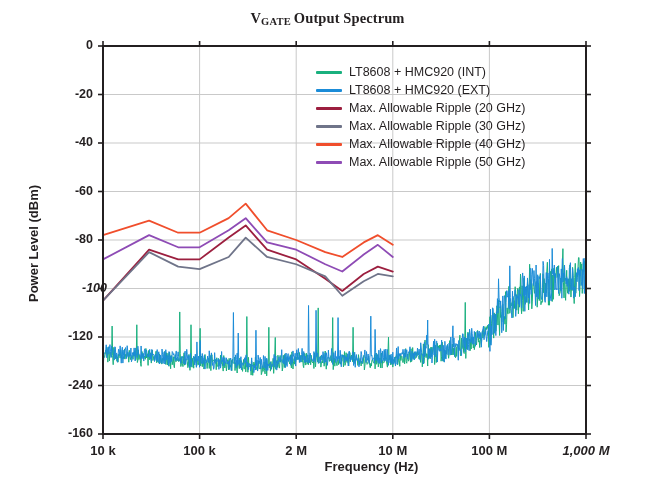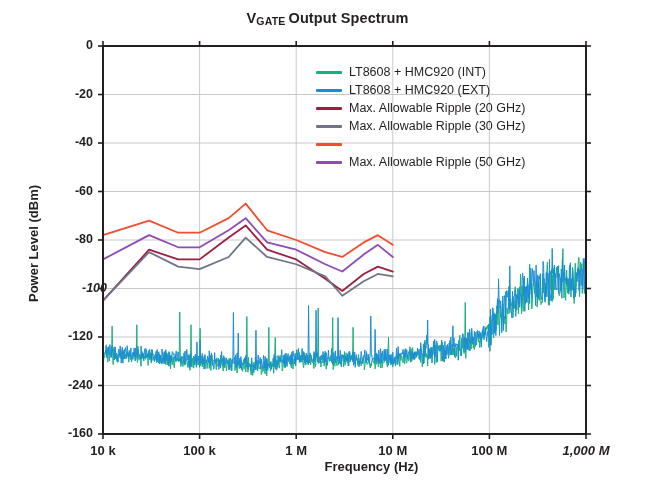--- a/index.html
+++ b/index.html
@@ -25,20 +25,21 @@
   .chart-title {
     position: absolute;
     left: 0;
     top: 10px;
     width: 655px;
     text-align: center;
     font-size: 14.5px;
     font-weight: bold;
     letter-spacing: 0.1px;
     color: #231f20;
+    font-family: Liberation Serif, serif;
   }
   .chart-title .sub {
     font-size: 10.5px;
     vertical-align: -0.22em;
     font-weight: bold;
     letter-spacing: 0.2px;
   }
   .title-rest { margin-left: 3px; }
 
   #plot-svg {
@@ -192,21 +193,21 @@
       <div class="ytick" style="left: 33px; top: 183.5px;">-60</div>
       <div class="ytick" style="left: 33px; top: 232px;">-80</div>
       <div class="ytick" style="left: 47px; top: 280.5px; font-style: italic;">-100</div>
       <div class="ytick" style="left: 33px; top: 329px;">-120</div>
       <div class="ytick" style="left: 33px; top: 377.5px;">-240</div>
       <div class="ytick" style="left: 33px; top: 426px;">-160</div>
     </div>
   <div id="xtick-layer">
       <div class="xtick" style="left: 63px; top: 443px;">10 k</div>
       <div class="xtick" style="left: 159.6px; top: 443px;">100 k</div>
-      <div class="xtick" style="left: 256.2px; top: 443px;">1 M</div>
+      <div class="xtick" style="left: 256.2px; top: 443px;">2 M</div>
       <div class="xtick" style="left: 352.8px; top: 443px;">10 M</div>
       <div class="xtick" style="left: 449.4px; top: 443px;">100 M</div>
       <div class="xtick" style="left: 546px; top: 443px; font-style: italic;">1,000 M</div>
     </div>
 
   <div class="legend" id="legend-el">
       <div class="legend-row">
         <span class="legend-swatch" style="background: rgb(25, 176, 126);"></span>
         <span class="legend-label">LT8608 + HMC920 (INT)</span>
       </div>
@@ -217,20 +218,21 @@
       <div class="legend-row">
         <span class="legend-swatch" style="background: rgb(156, 31, 63);"></span>
         <span class="legend-label">Max. Allowable Ripple (20 GHz)</span>
       </div>
       <div class="legend-row">
         <span class="legend-swatch" style="background: rgb(111, 116, 137);"></span>
         <span class="legend-label">Max. Allowable Ripple (30 GHz)</span>
       </div>
       <div class="legend-row">
         <span class="legend-swatch" style="background: rgb(240, 78, 44);"></span>
+        <span class="legend-label">Max. Allowable Ripple (40 GHz)</span>
       </div>
       <div class="legend-row">
         <span class="legend-swatch" style="background: rgb(142, 75, 181);"></span>
         <span class="legend-label">Max. Allowable Ripple (50 GHz)</span>
       </div>
     </div>
 
 </div>
 
 </body></html>

